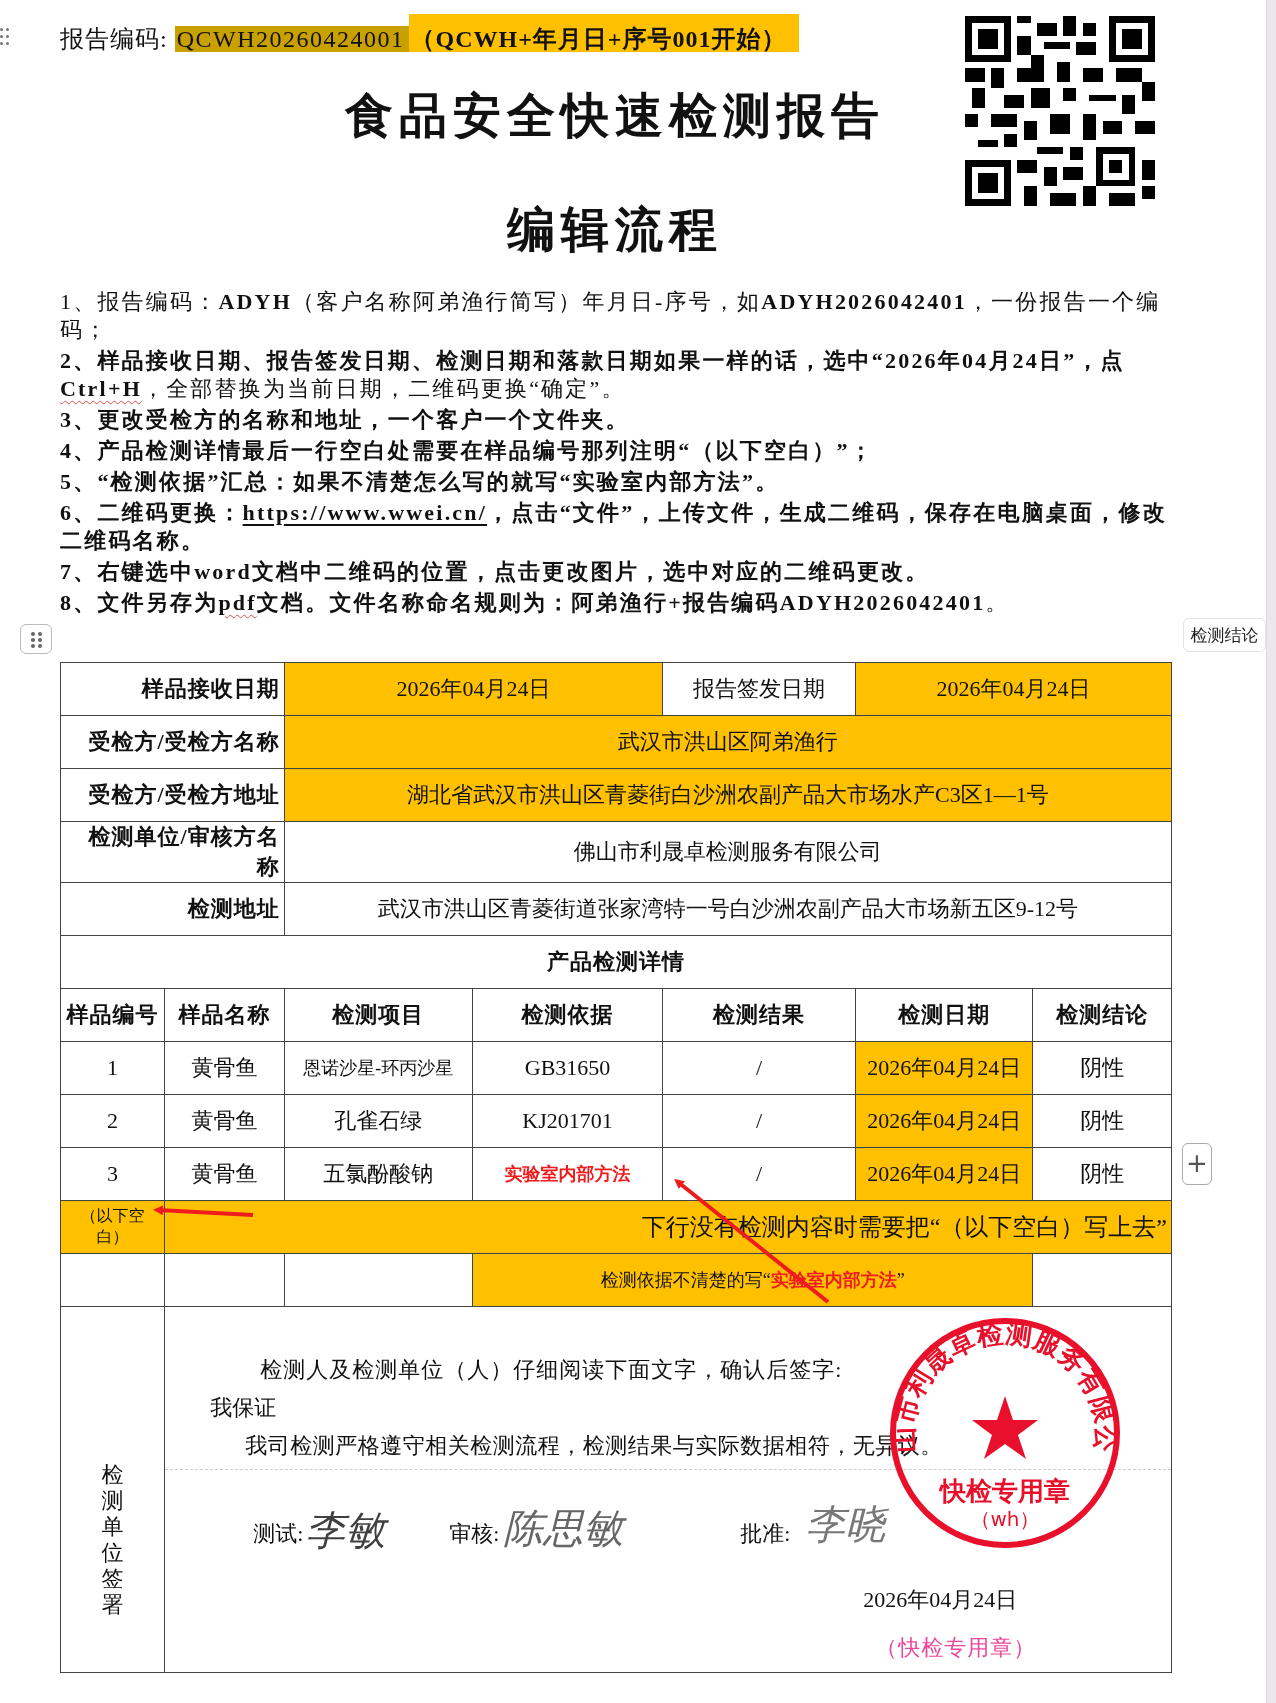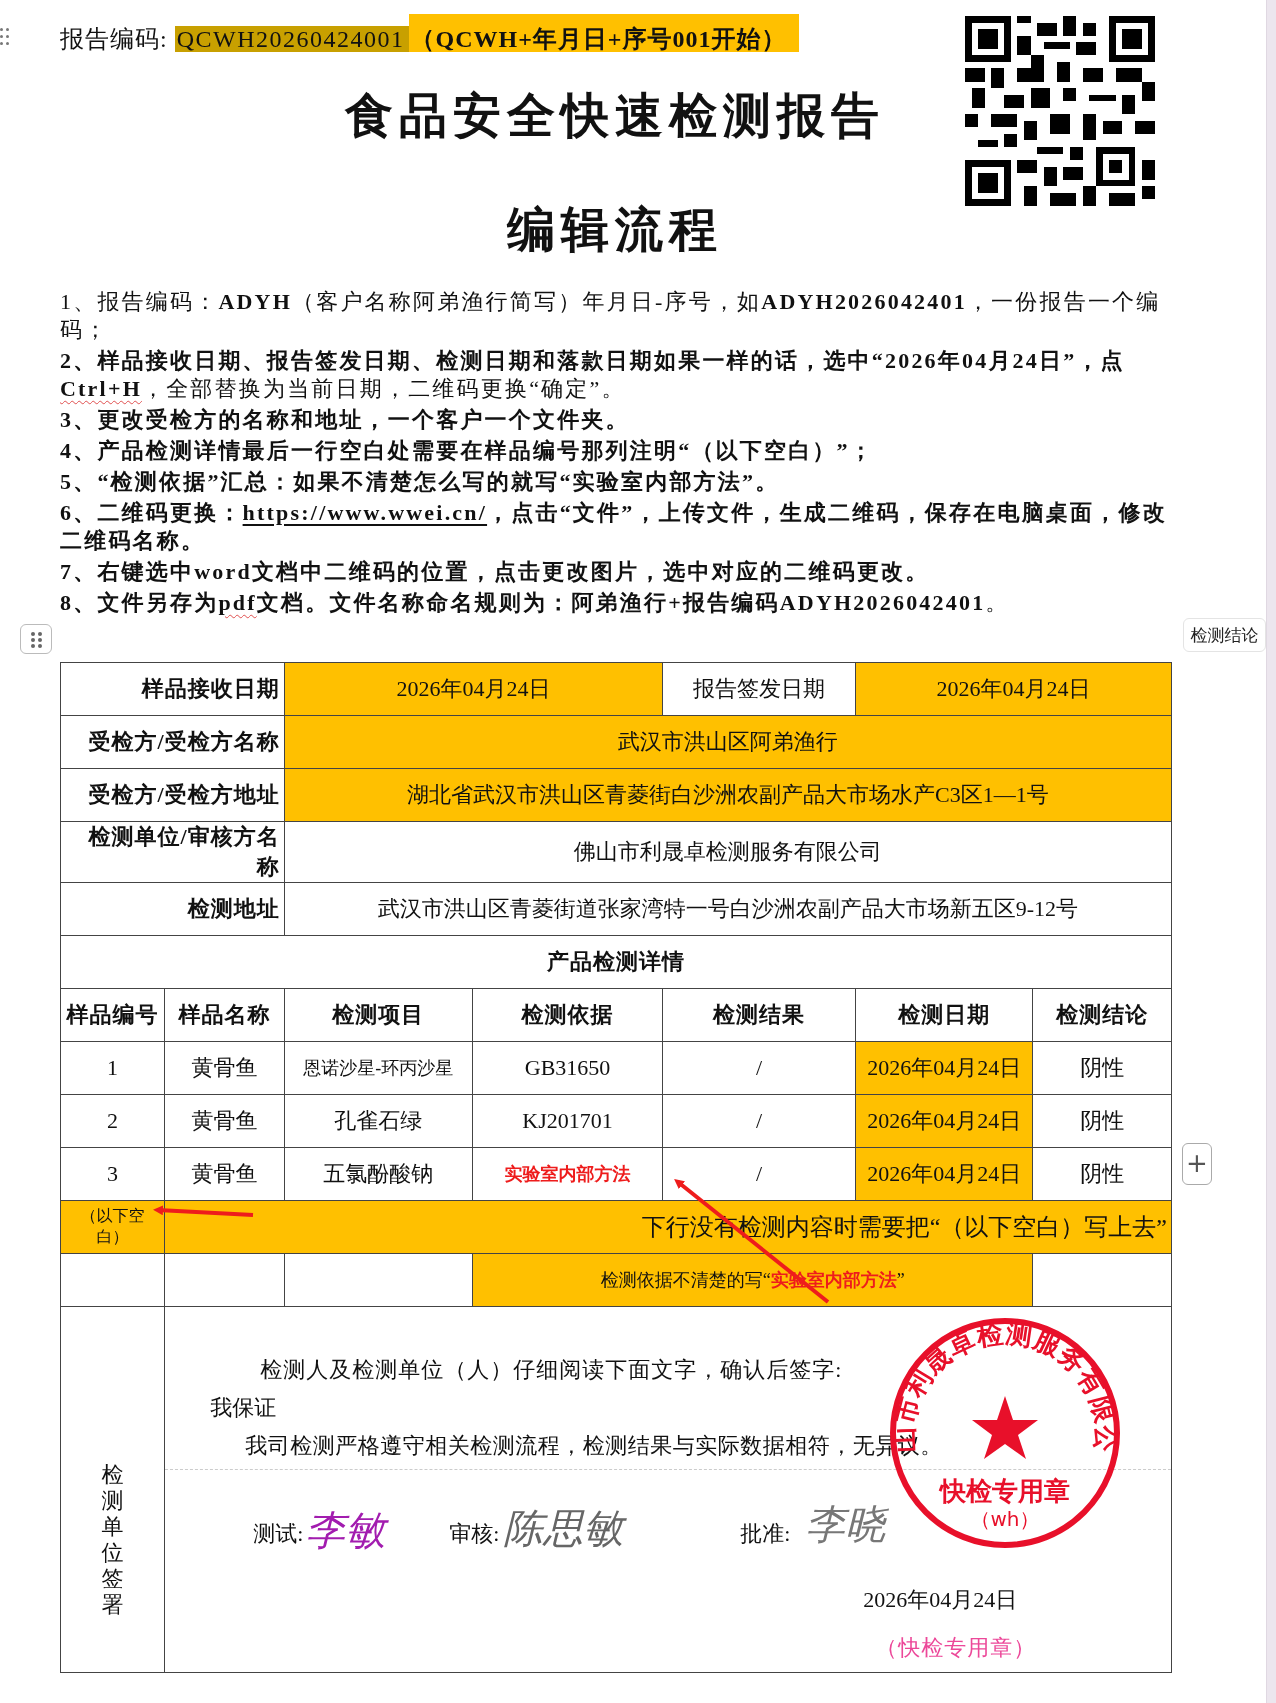--- a/index.html
+++ b/index.html
@@ -256,21 +256,21 @@
             <div>签</div>
             <div>署</div>
       </div>
     </td>
     <td colspan="6" class="sign-cell">
       <div class="sign-line1">检测人及检测单位（人）仔细阅读下面文字，确认后签字:</div>
       <div class="sign-line2">我保证</div>
       <div class="sign-line3">我司检测严格遵守相关检测流程，检测结果与实际数据相符，无异议。</div>
       <div class="sign-dash"></div>
       <div class="sign-label" style="left:88px">测试:</div>
-      <div class="sig" style="left:140px;top:196px;color:#a21caf">李敏</div>
+      <div class="sig" style="left:140px;top:196px;color:#404040">李敏</div>
       <div class="sign-label" style="left:284px">审核:</div>
       <div class="sig" style="left:338px;top:194px;color:#666">陈思敏</div>
       <div class="sign-label" style="left:575px">批准:</div>
       <div class="sig" style="left:640px;top:190px;color:#777">李晓</div>
       <div class="sign-date">2026年04月24日</div>
       <div class="sign-stamp-note">（快检专用章）</div>
     </td>
   </tr>
 </tbody>
   </table>

